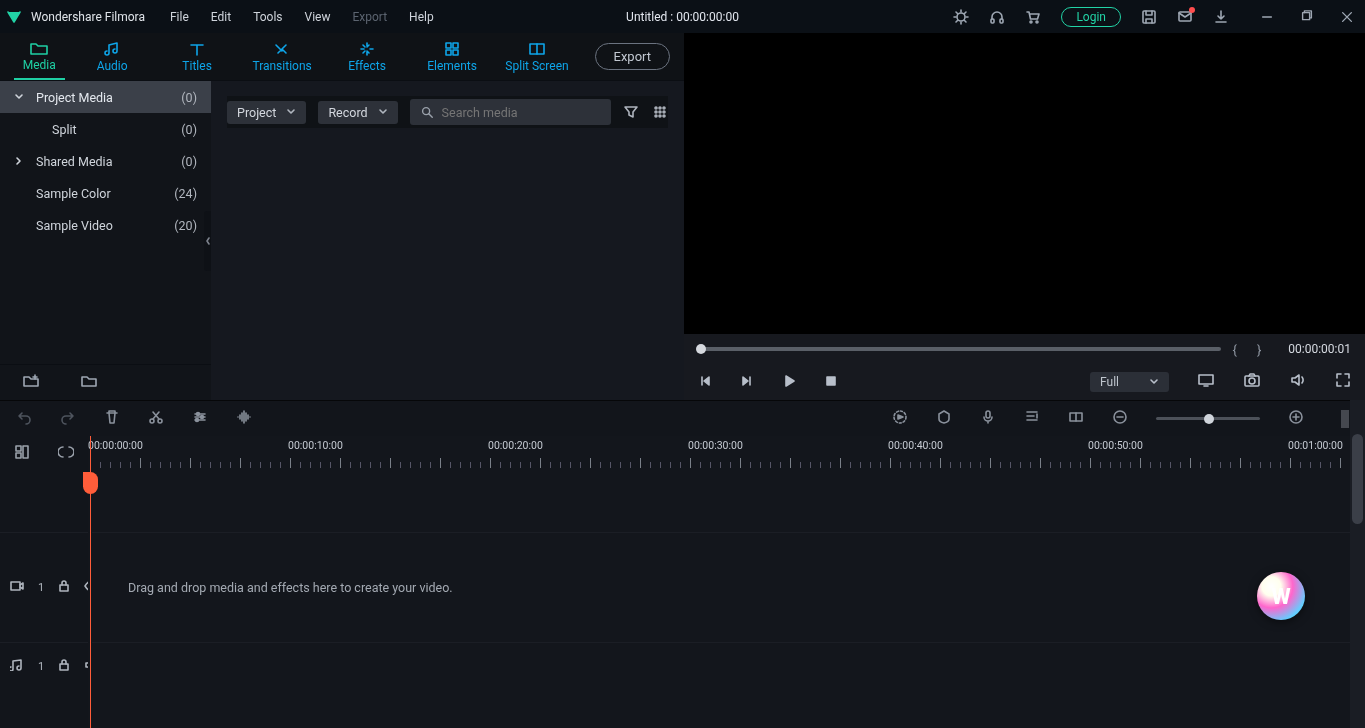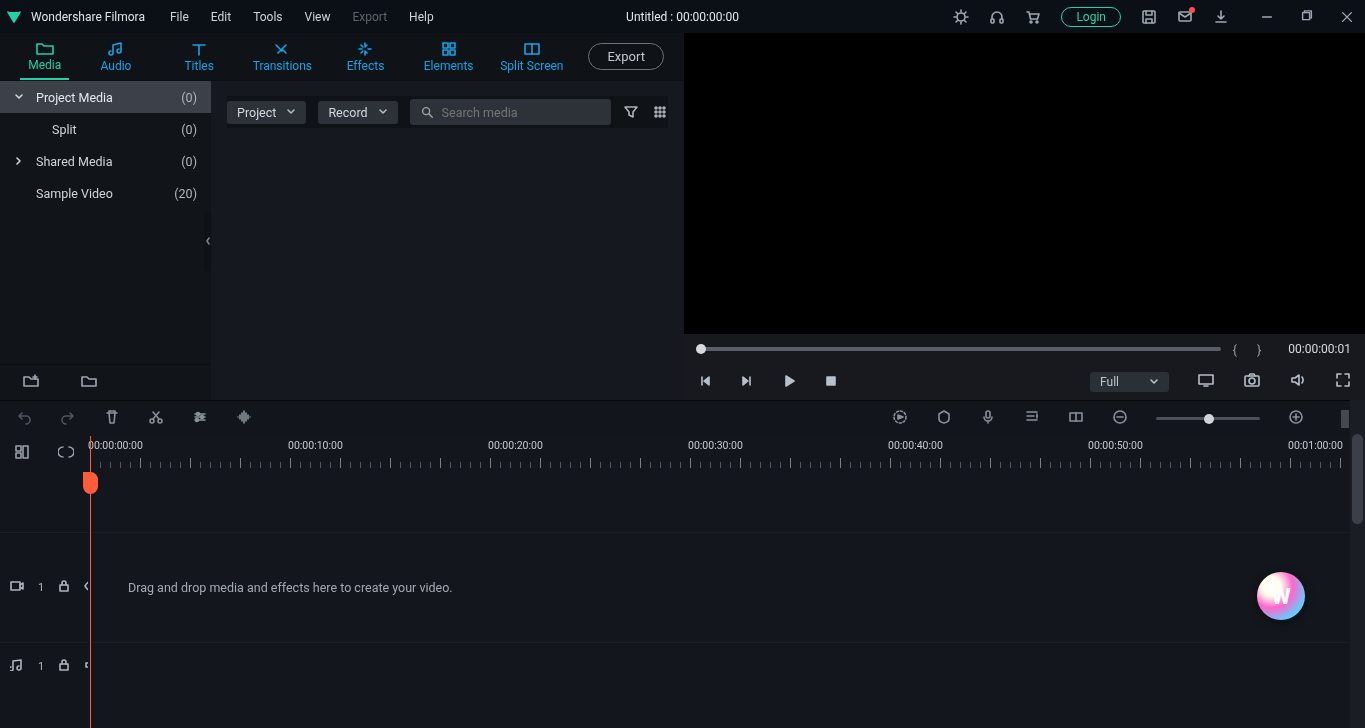--- a/index.html
+++ b/index.html
@@ -13,21 +13,21 @@
 .titlebar .menu span { cursor: pointer; }
 .titlebar .menu .muted { color: #5c6470; cursor: default; }
 .titlebar .center { position: absolute; left: 50%; transform: translateX(-50%); color: #e2e6ee; font-size: 12px; text-align: center; }
 .titlebar .right { margin-left: auto; display: flex; align-items: center; gap: 20px; }
 .titlebar .login { border: 1.5px solid #22d3a6; border-radius: 14px; padding: 2px 14px; color: #22d3a6; font-size: 12px; cursor: pointer; }
 .titlebar .ic { width: 16px; height: 16px; display: inline-flex; align-items: center; justify-content: center; cursor: pointer; }
 .titlebar .ic svg { stroke: #9ea7b3; }
 .titlebar .win-controls { display: flex; gap: 24px; margin-left: 10px; }
 
 
-.ribbon { display: flex; align-items: center; height: 48px; background: #0f1216; padding: 0 20px; gap: 10px; border-bottom: 1px solid #0b0e13; width: 684px; }
+.ribbon { display: flex; align-items: center; height: 48px; background: #0f1216; padding: 0 14px; gap: 10px; border-bottom: 1px solid #0b0e13; width: 684px; }
 .ribbon .tab { display: flex; flex-direction: column; align-items: center; justify-content: center; width: 80px; height: 100%; color: #0ea5e9; font-size: 12px; cursor: pointer; gap: 2px;}
 .ribbon .tab.first { width: 54px; }
 .ribbon .tab.active { color: #1fd0a4; border-bottom: 2px solid #1fd0a4; }
 .ribbon .tab svg { stroke: currentColor; }
 .ribbon .spacer { flex: 1; }
 .ribbon .export-btn { border: 1px solid #6b7380; color: #c2c8d1; border-radius: 18px; padding: 5px 18px; font-size: 13px; cursor: pointer; }
 
 
 .upper { display: flex; height: 367px; }
 .left-col { width: 211px; background: #111419; display: flex; flex-direction: column; }
@@ -256,20 +256,25 @@
         <span class="count">(0)</span>
       </div>
       <div class="media-row">
         <span class="chev">
                 <svg viewBox="0 0 10 10" width="10" height="10" stroke="#cfd4db">
                   <path d="M3 2l3 3-3 3"></path>
                 </svg>
               </span>
         <span>Shared Media</span>
         <span class="count">(0)</span>
+      </div>
+      <div class="media-row">
+        <span class="pad"></span>
+        <span>Sample Color</span>
+        <span class="count">(24)</span>
       </div>
       <div class="media-row">
         <span class="pad"></span>
         <span>Sample Video</span>
         <span class="count">(20)</span>
       </div>
     </div>
     <div class="folder-actions">
       <span><svg viewBox="0 0 18 16" width="18" height="16">
                 <path d="M2 4h5l2 2h7v7H2z"></path>

